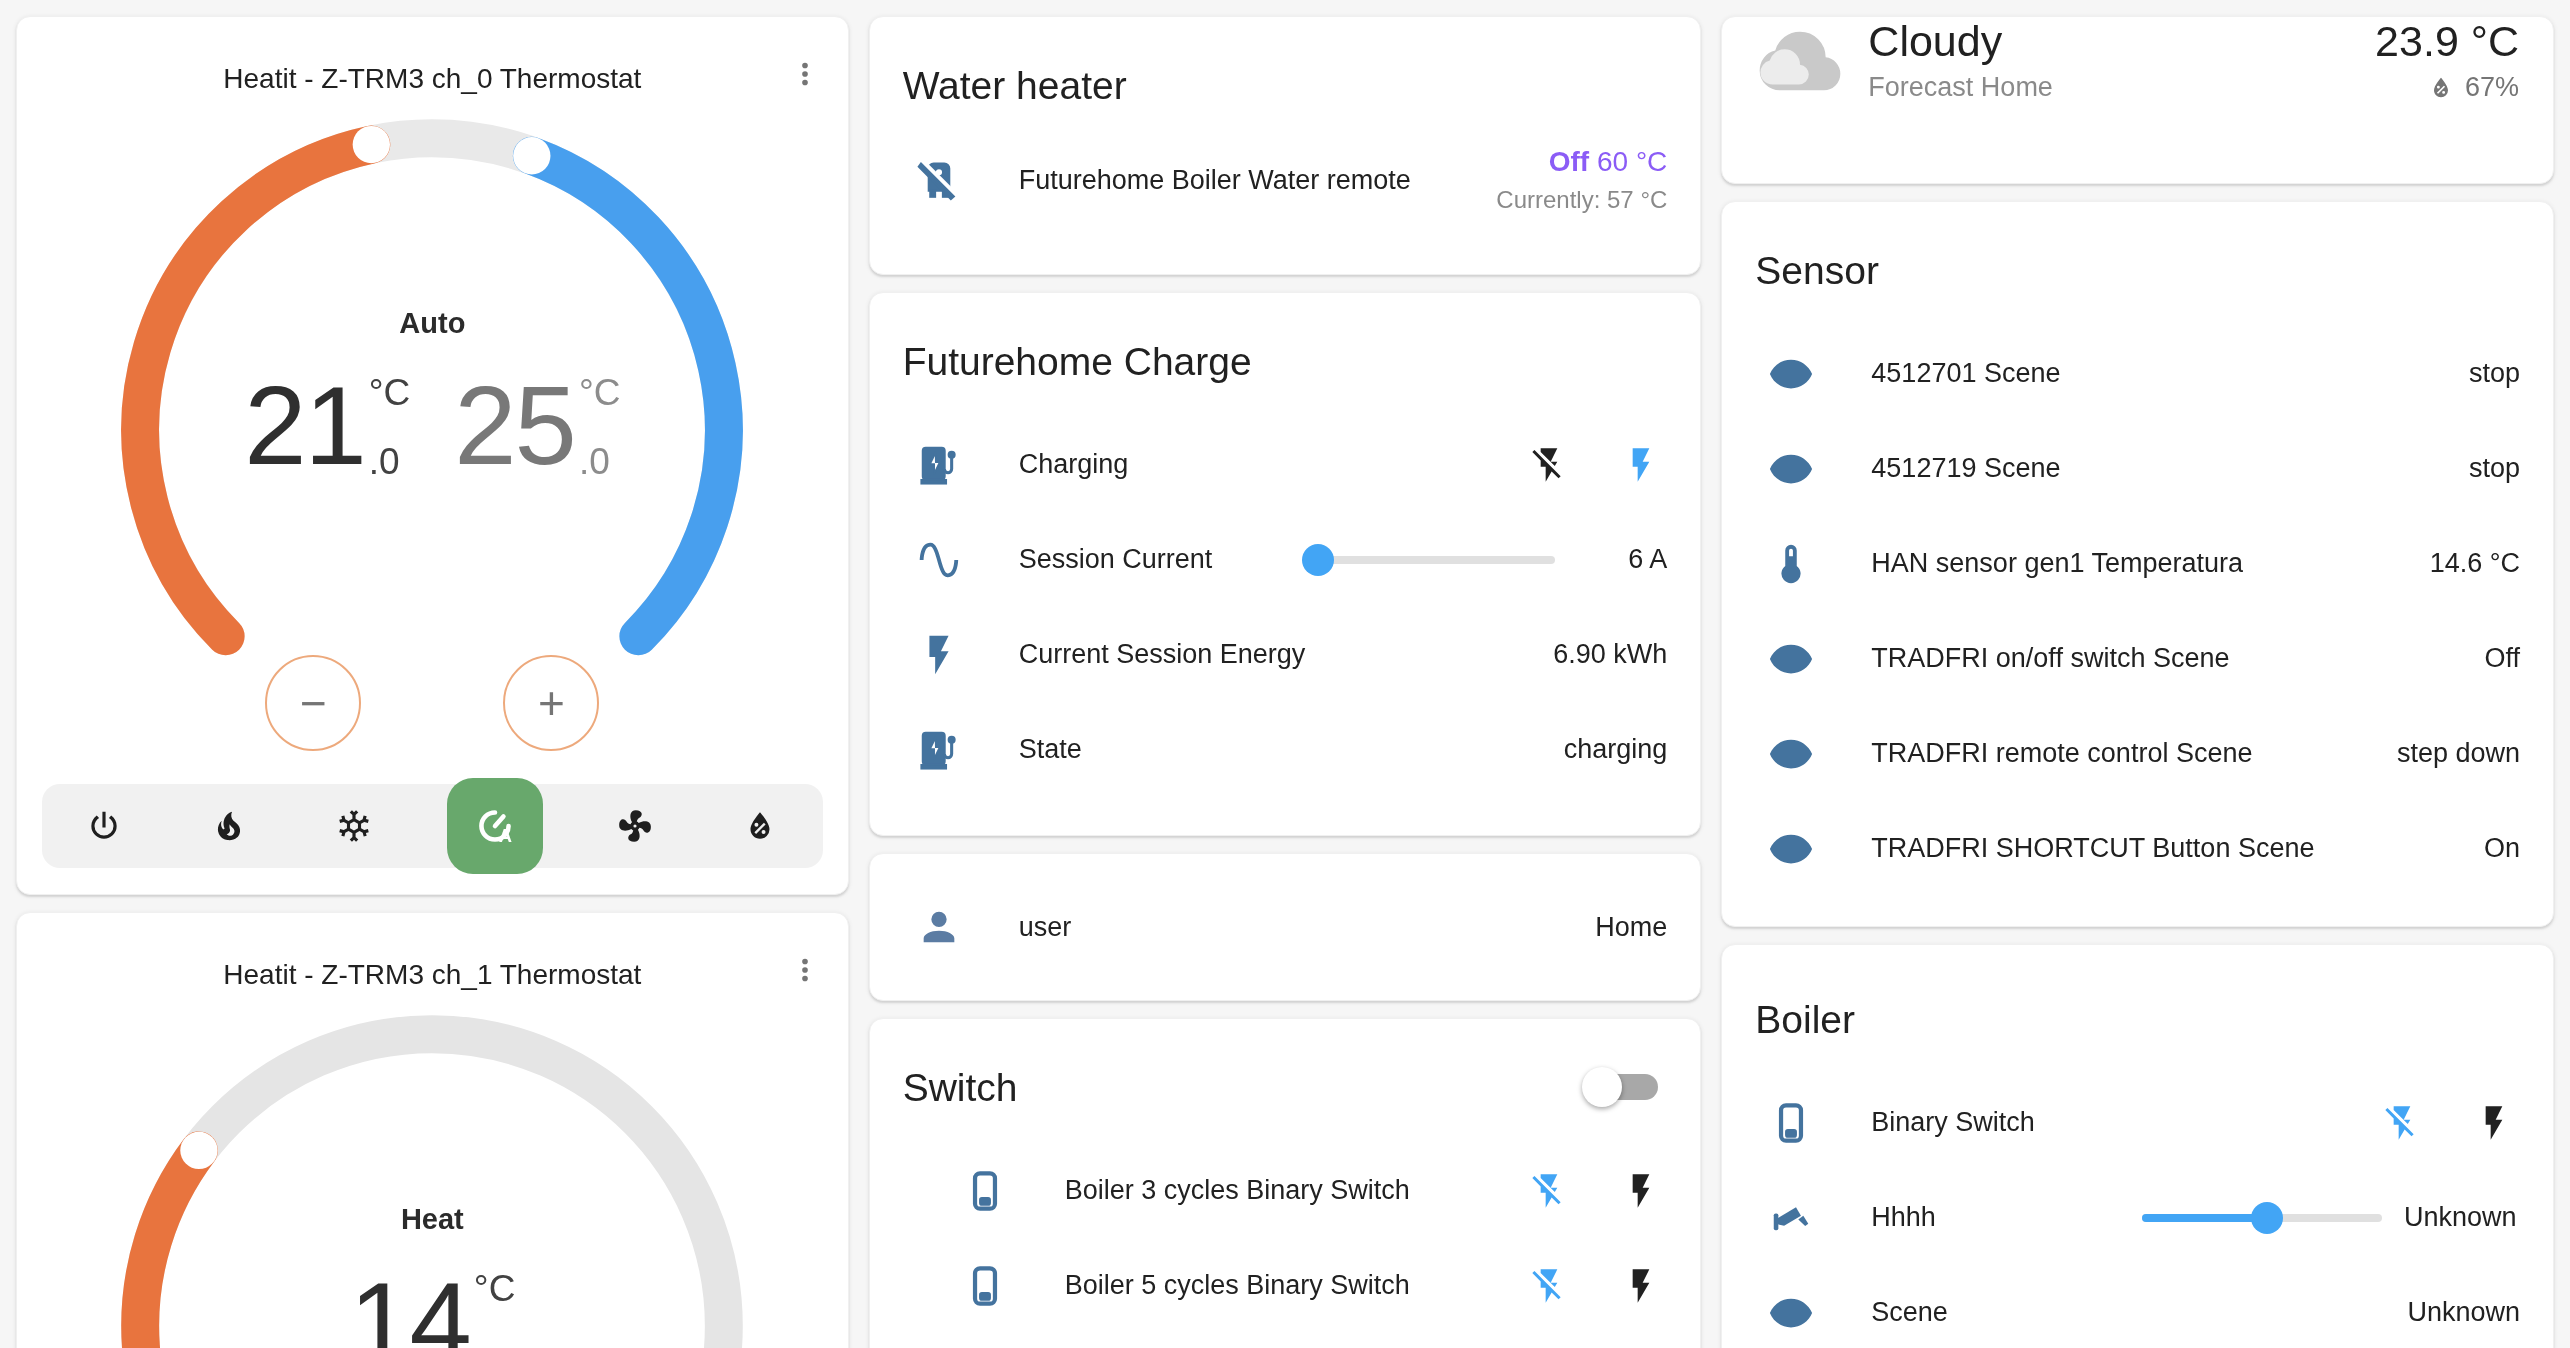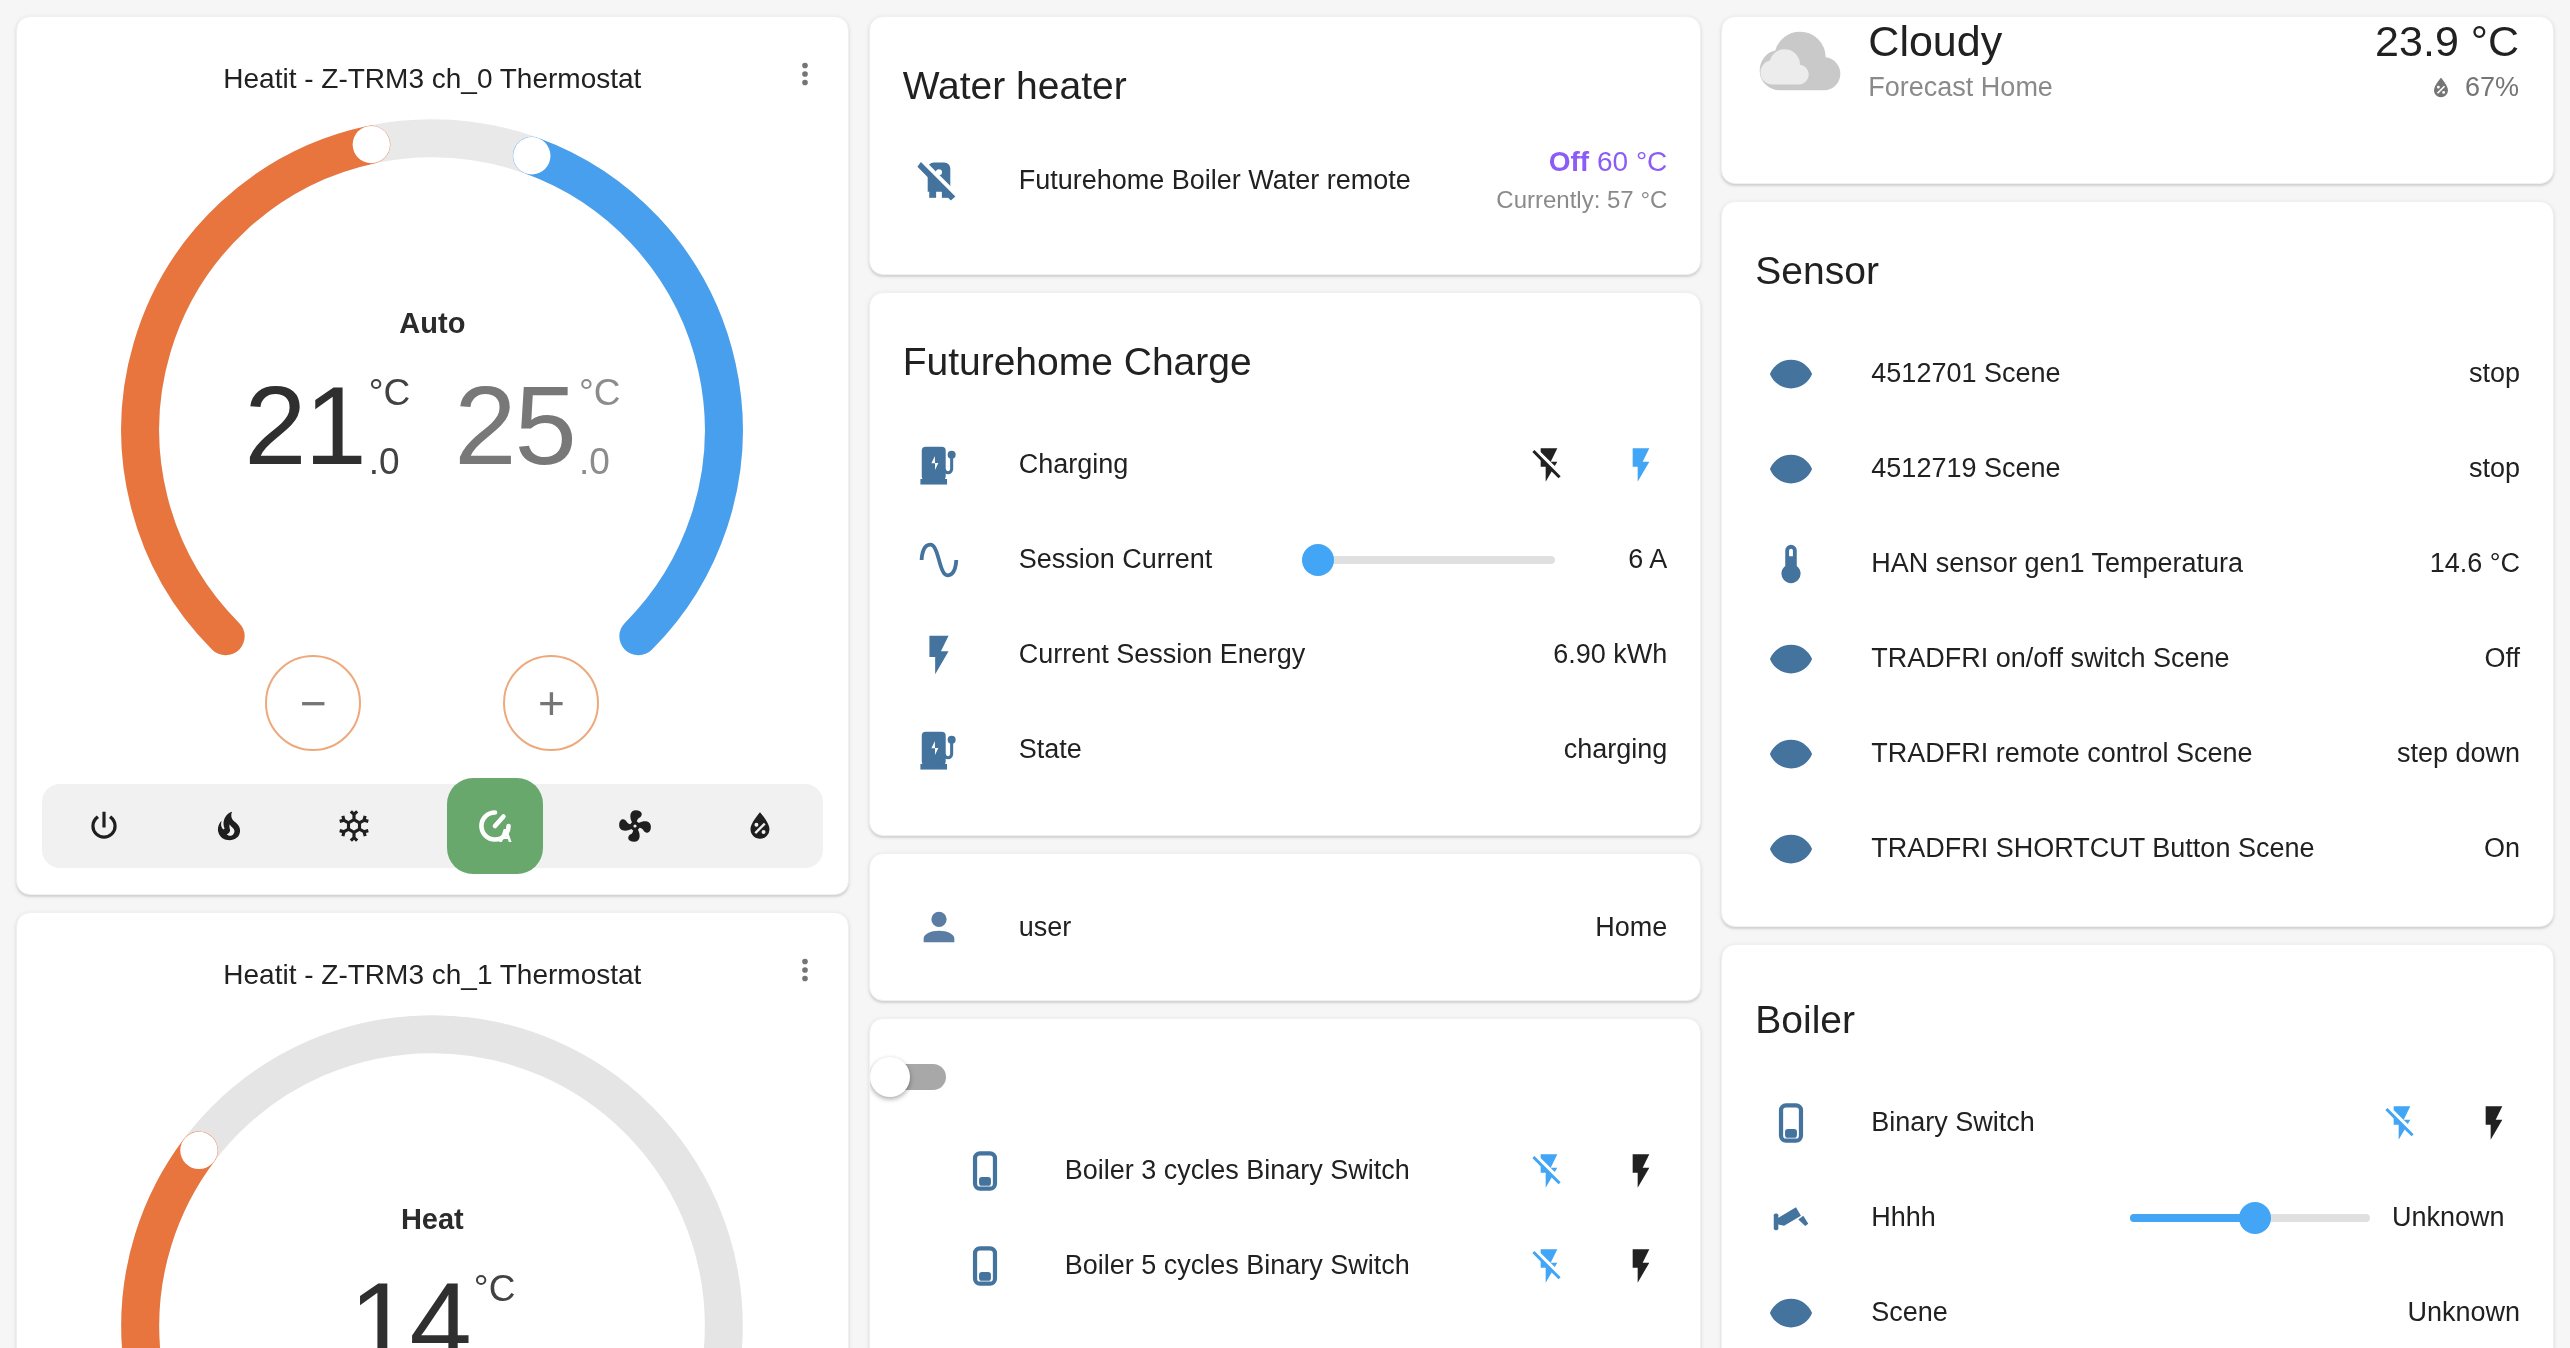--- a/index.html
+++ b/index.html
@@ -400,20 +400,21 @@
               <use href="#i-account"></use>
             </svg>
         </span>
         <span class="row-label">user</span>
         <span class="row-value">Home</span>
       </div>
     </div>
 
     <div class="card switch-card">
       <div class="switch-head">
+        <div class="section-title">Switch</div>
         <div class="toggle">
           <div class="track"></div>
           <div class="thumb"></div>
         </div>
       </div>
       <div class="rows">
         <div class="hui-row">
           <span class="row-icon">
             <svg viewBox="0 0 24 24" fill="#44739e" style="stroke:#44739e">
                 <use href="#i-device"></use>
@@ -533,21 +534,21 @@
           <span class="row-label">Binary Switch</span>
           <span class="state-icons">
             <svg viewBox="0 0 24 24" fill="#42a5f5">
                 <use href="#i-flashoff"></use>
               </svg>
             <svg viewBox="0 0 24 24" fill="#212121">
                 <use href="#i-flash"></use>
               </svg>
           </span>
         </div>
-        <div class="hui-row" style="padding-right:13px">
+        <div class="hui-row" style="padding-right:1px">
           <span class="row-icon">
             <svg viewBox="0 0 24 24" fill="#44739e">
                 <use href="#i-cctv"></use>
               </svg>
           </span>
           <span class="row-label">Hhhh</span>
           <div class="slider slider-hhhh">
             <div class="track"></div>
             <div class="fill" style="width: 52%;"></div>
             <div class="handle" style="left: 52%;"></div>

